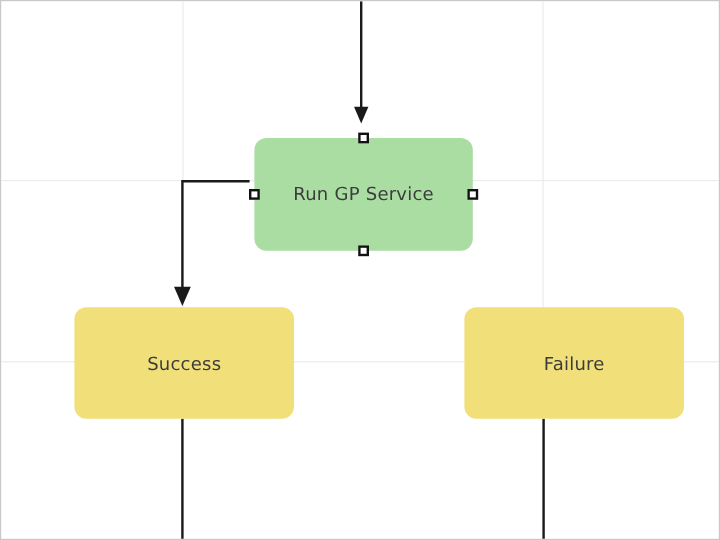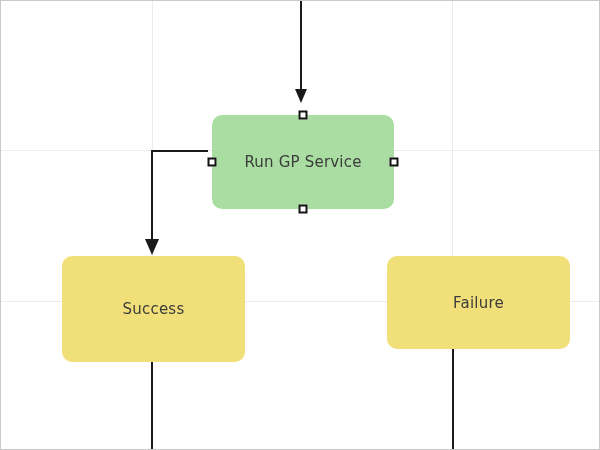--- a/index.html
+++ b/index.html
@@ -126,21 +126,21 @@
   </svg>
 
   <div class="node" style="left:211px; top:114px; width:182px; height:94px; background:#a9dda2;">
     <span class="node-label">Run GP Service</span>
     <span class="handle handle-top"></span>
     <span class="handle handle-right"></span>
     <span class="handle handle-bottom"></span>
     <span class="handle handle-left"></span>
   </div>
 
-  <div class="node" style="left:61px; top:255px; width:183px; height:106px; background:#f1e079;text-align:center;">
+  <div class="node" style="left:61px; top:255px; width:183px; height:93px; background:#f1e079;text-align:center;">
     <span class="node-label">Success</span>
   </div>
 
   <div class="node" style="left:361px; top:255px; width:183px; height:93px; background:#f1e079;margin-left:25px;">
     <span class="node-label">Failure</span>
   </div>
 
 </div>
 
 </body></html>

